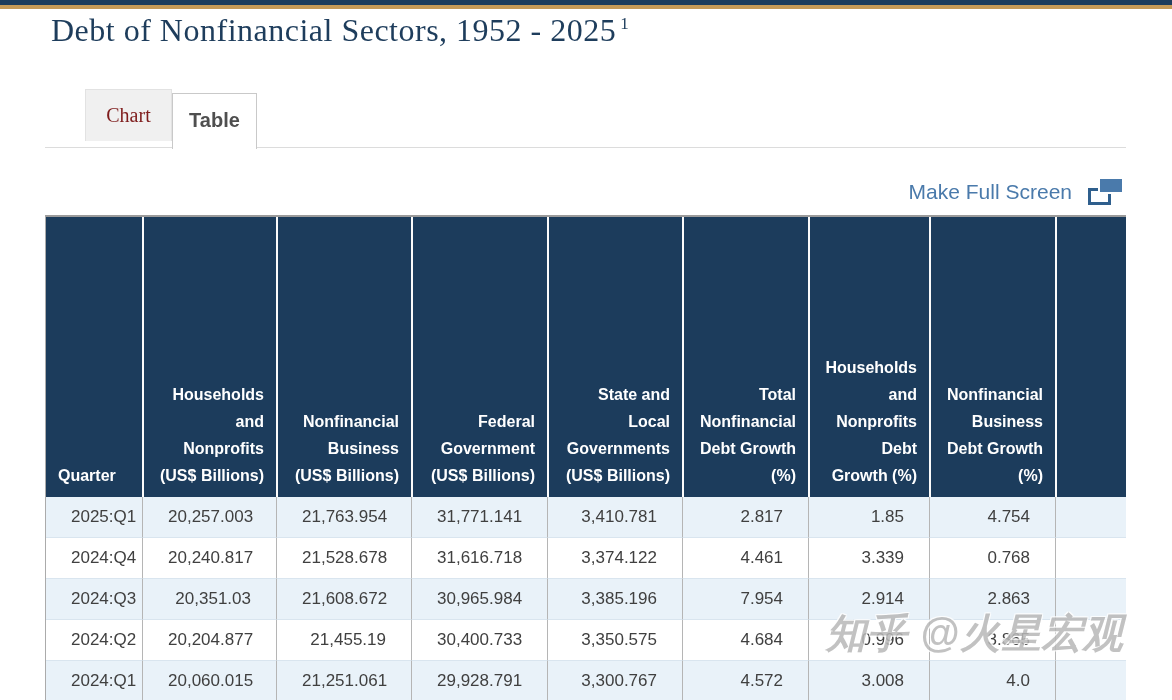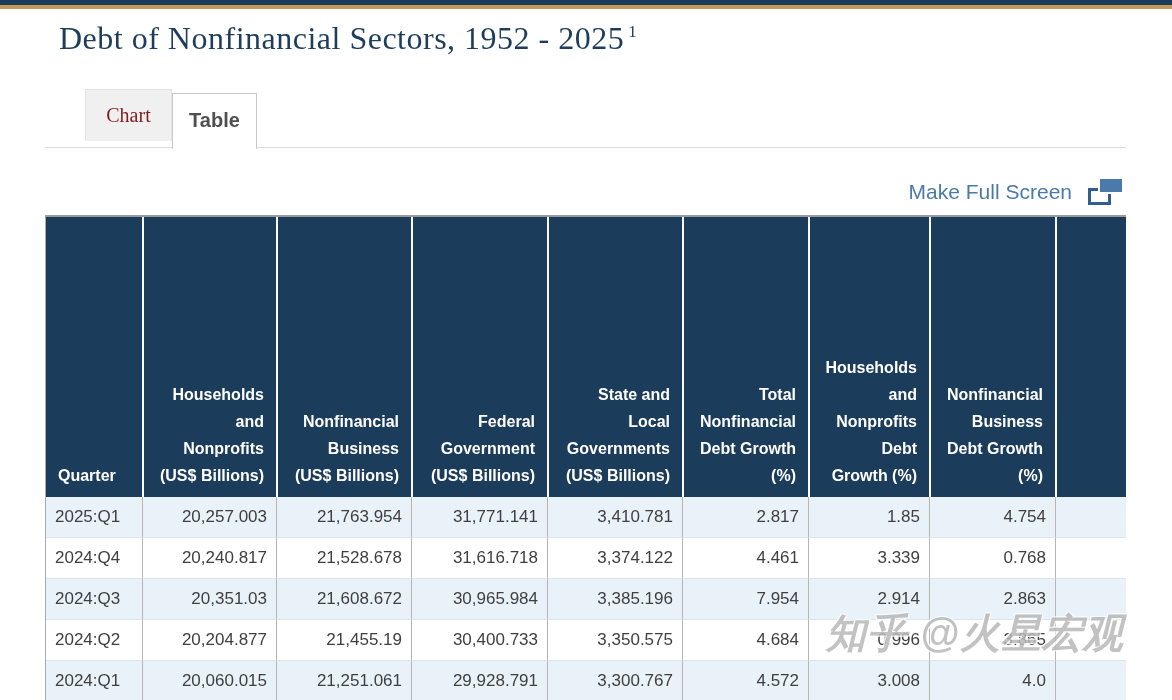--- a/index.html
+++ b/index.html
@@ -4,21 +4,21 @@
 <style>
   html,body { margin:0; padding:0; }
   body {
     width:1172px; height:700px; overflow:hidden; position:relative;
     background:#ffffff; font-family:"Liberation Sans", sans-serif;
   }
   .bar-navy { position:absolute; top:0; left:0; width:1172px; height:5px; background:#1c3c5c; }
   .bar-tan  { position:absolute; top:5px; left:0; width:1172px; height:4px; background:#c59a57; }
 
   .page-title {
-    position:absolute; top:8px; left:47px; margin:12px;
+    position:absolute; top:8px; left:47px; margin:4px;
     font-family:"Liberation Serif","DejaVu Serif",serif; font-weight:400;
     font-size:32px; color:#1e3d5c; letter-spacing:0.5px;
   }
   .page-title sup { font-size:17px; margin-left:4px; }
 
   .tab-underline { position:absolute; top:147px; left:45px; width:1081px; height:1px; background:#dcdcdc; }
   .tab {
     position:absolute; box-sizing:border-box; text-align:center; cursor:pointer;
     font-size:20px;
   }
@@ -54,21 +54,21 @@
     border-top:2px solid #9b9b9b; border-left:1px solid #ababab;
   }
   table.debt th {
     background:#1c3c5c; color:#ffffff; font-weight:bold; font-size:16px; line-height:27px;
     vertical-align:bottom; text-align:right; padding:6px 12px 8px;
     white-space:pre-line; height:280px; box-sizing:border-box;
     border-left:2px solid #fbfbfb;
   }
   table.debt th:first-child { border-left:none; text-align:left; }
   table.debt td {
-    font-size:17px; color:#404040; text-align:right; padding:0 9px;
+    font-size:17px; color:#404040; text-align:right; padding:0 25px;
     height:41px; box-sizing:border-box; background:#ffffff;
     border-left:1px solid #b5b5b5; border-bottom:1px solid #d9e5ef;
   }
   table.debt td:first-child { border-left:none; text-align:left; }
   table.debt tbody tr:nth-child(odd) td { background:#e9f2f9; }
 
   .watermark {
     position:absolute; top:606px; left:826px; z-index:5;
     font-size:40px; font-weight:bold; color:#b8b8b8; opacity:0.85;
     white-space:nowrap; letter-spacing:1px;

